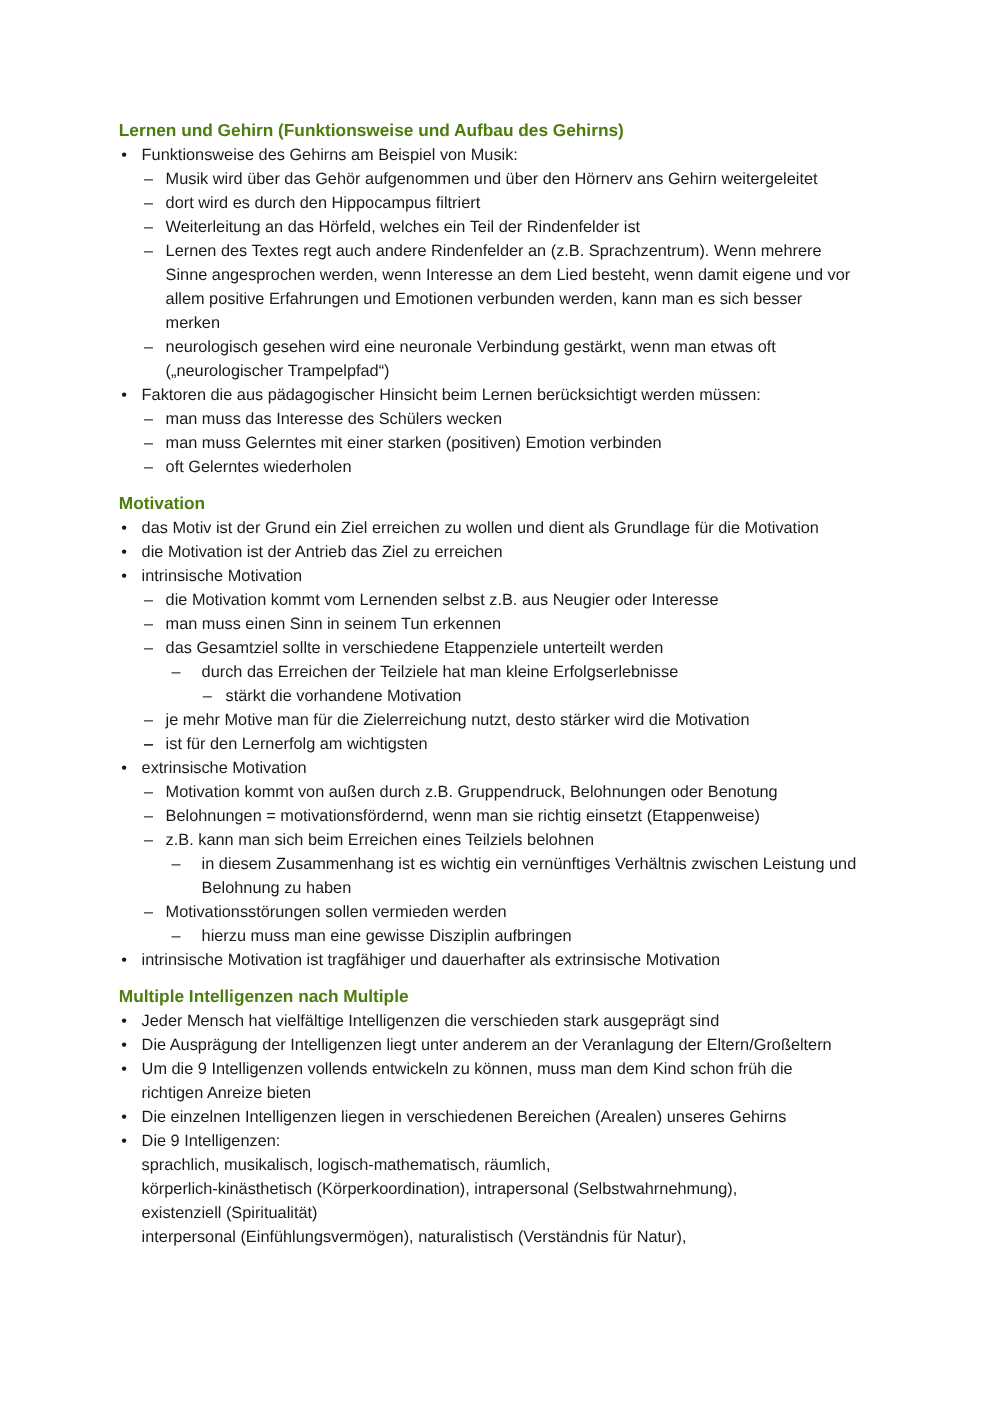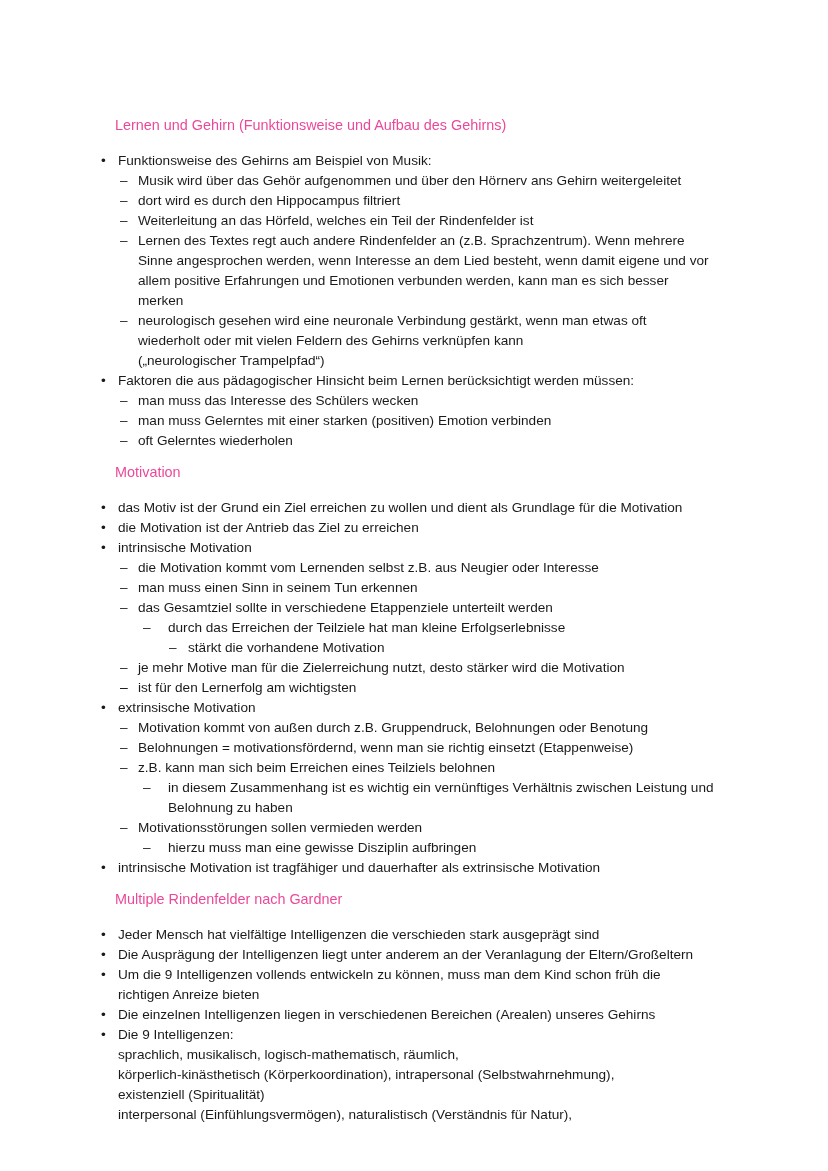--- a/index.html
+++ b/index.html
@@ -1,19 +1,19 @@
 <!DOCTYPE html>
 <html><head>
 <meta charset="utf-8">
 <style>
   html, body { margin: 0; padding: 0; background: #ffffff; }
   body { width: 828px; height: 1171px; position: relative; overflow: hidden;
          font-family: "Liberation Sans", sans-serif; color: #1a1a1a; }
   .page { position: absolute; left: 99px; top: 99px; width: 640px; }
-  .h { color: #ec4899; font-weight: normal; font-size: 14.4px; line-height: 20px; margin: 16px; }
+  .h { color: #4d7c0f; font-weight: bold; font-size: 14.4px; line-height: 20px; margin: 0; }
   .h.mt { margin-top: 11px; }
   .line { position: relative; font-size: 13.6px; line-height: 20px; white-space: nowrap; }
   .b { font-weight: normal; }
   .l1 { padding-left: 19px; }
   .l2 { padding-left: 39px; }
   .l3 { padding-left: 69px; }
   .l4 { padding-left: 89px; }
   .mark { position: absolute; top: 0; }
   .l1 .mark { left: 2px; }
   .l2 .mark { left: 21px; }
@@ -28,21 +28,20 @@
       <div class="h">Lernen und Gehirn (Funktionsweise und Aufbau des Gehirns)</div>
       <div class="line l1"><span class="mark">•</span><span>Funktionsweise des Gehirns am Beispiel von Musik:</span></div>
       <div class="line l2"><span class="mark">–</span><span>Musik wird über das Gehör aufgenommen und über den Hörnerv ans Gehirn weitergeleitet</span></div>
       <div class="line l2"><span class="mark">–</span><span>dort wird es durch den Hippocampus filtriert</span></div>
       <div class="line l2"><span class="mark">–</span><span>Weiterleitung an das Hörfeld, welches ein Teil der Rindenfelder ist</span></div>
       <div class="line l2"><span class="mark">–</span><span>Lernen des Textes regt auch andere Rindenfelder an (z.B. Sprachzentrum). Wenn mehrere</span></div>
       <div class="line l2"><span class="mark"></span><span>Sinne angesprochen werden, wenn Interesse an dem Lied besteht, wenn damit eigene und vor</span></div>
       <div class="line l2"><span class="mark"></span><span>allem positive Erfahrungen und Emotionen verbunden werden, kann man es sich besser</span></div>
       <div class="line l2"><span class="mark"></span><span>merken</span></div>
       <div class="line l2"><span class="mark">–</span><span>neurologisch gesehen wird eine neuronale Verbindung gestärkt, wenn man etwas oft</span></div>
-      <div class="line l2"><span class="mark"></span><span>wiederholt oder mit vielen Feldern des Gehirns verknüpfen kann</span></div>
       <div class="line l2"><span class="mark"></span><span>(„neurologischer Trampelpfad“)</span></div>
       <div class="line l1"><span class="mark">•</span><span>Faktoren die aus pädagogischer Hinsicht beim Lernen berücksichtigt werden müssen:</span></div>
       <div class="line l2"><span class="mark">–</span><span>man muss das Interesse des Schülers wecken</span></div>
       <div class="line l2"><span class="mark">–</span><span>man muss Gelerntes mit einer starken (positiven) Emotion verbinden</span></div>
       <div class="line l2"><span class="mark">–</span><span>oft Gelerntes wiederholen</span></div>
       <div class="h mt">Motivation</div>
       <div class="line l1"><span class="mark">•</span><span>das Motiv ist der Grund ein Ziel erreichen zu wollen und dient als Grundlage für die Motivation</span></div>
       <div class="line l1"><span class="mark">•</span><span>die Motivation ist der Antrieb das Ziel zu erreichen</span></div>
       <div class="line l1"><span class="mark">•</span><span class="b">intrinsische Motivation</span></div>
       <div class="line l2"><span class="mark">–</span><span>die Motivation kommt vom Lernenden selbst z.B. aus Neugier oder Interesse</span></div>
@@ -55,21 +54,21 @@
       <div class="line l2"><span class="mark">–</span><span>ist für den Lernerfolg am wichtigsten</span></div>
       <div class="line l1"><span class="mark">•</span><span class="b">extrinsische Motivation</span></div>
       <div class="line l2"><span class="mark">–</span><span>Motivation kommt von außen durch z.B. Gruppendruck, Belohnungen oder Benotung</span></div>
       <div class="line l2"><span class="mark">–</span><span>Belohnungen = motivationsfördernd, wenn man sie richtig einsetzt (Etappenweise)</span></div>
       <div class="line l2"><span class="mark">–</span><span>z.B. kann man sich beim Erreichen eines Teilziels belohnen</span></div>
       <div class="line l3"><span class="mark">–</span><span>in diesem Zusammenhang ist es wichtig ein vernünftiges Verhältnis zwischen Leistung und</span></div>
       <div class="line l3"><span class="mark"></span><span>Belohnung zu haben</span></div>
       <div class="line l2"><span class="mark">–</span><span>Motivationsstörungen sollen vermieden werden</span></div>
       <div class="line l3"><span class="mark">–</span><span>hierzu muss man eine gewisse Disziplin aufbringen</span></div>
       <div class="line l1"><span class="mark">•</span><span>intrinsische Motivation ist tragfähiger und dauerhafter als extrinsische Motivation</span></div>
-      <div class="h mt">Multiple Rindenfelder nach Gardner</div>
+      <div class="h mt">Multiple Intelligenzen nach Multiple</div>
       <div class="line l1"><span class="mark">•</span><span>Jeder Mensch hat vielfältige Intelligenzen die verschieden stark ausgeprägt sind</span></div>
       <div class="line l1"><span class="mark">•</span><span>Die Ausprägung der Intelligenzen liegt unter anderem an der Veranlagung der Eltern/Großeltern</span></div>
       <div class="line l1"><span class="mark">•</span><span>Um die 9 Intelligenzen vollends entwickeln zu können, muss man dem Kind schon früh die</span></div>
       <div class="line l1"><span class="mark"></span><span>richtigen Anreize bieten</span></div>
       <div class="line l1"><span class="mark">•</span><span>Die einzelnen Intelligenzen liegen in verschiedenen Bereichen (Arealen) unseres Gehirns</span></div>
       <div class="line l1"><span class="mark">•</span><span class="b">Die 9 Intelligenzen</span><span>:</span></div>
       <div class="line l1"><span class="mark"></span><span>sprachlich,   musikalisch,   logisch-mathematisch,   räumlich,</span></div>
       <div class="line l1"><span class="mark"></span><span>körperlich-kinästhetisch (Körperkoordination),    intrapersonal (Selbstwahrnehmung),</span></div>
       <div class="line l1"><span class="mark"></span><span>existenziell (Spiritualität)</span></div>
       <div class="line l1"><span class="mark"></span><span>interpersonal (Einfühlungsvermögen),   naturalistisch (Verständnis für Natur),</span></div>

